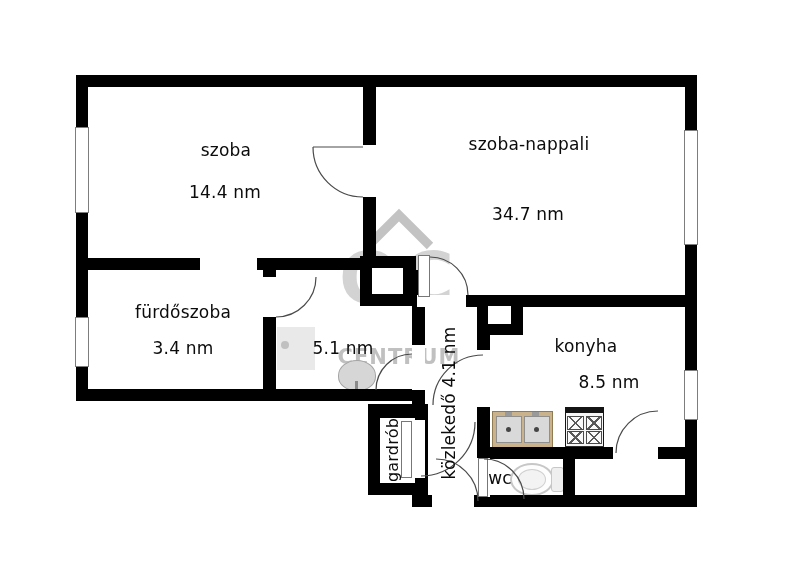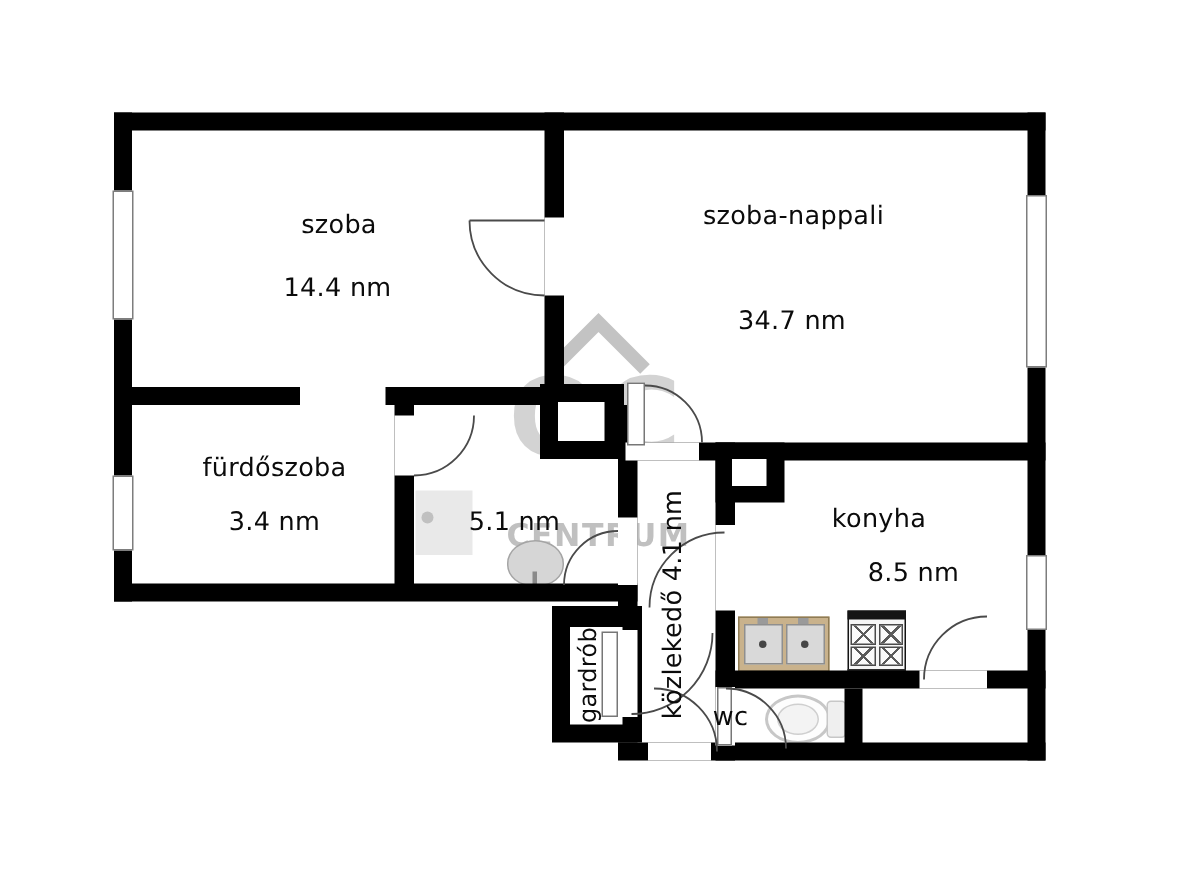--- a/index.html
+++ b/index.html
@@ -124,15 +124,15 @@
   <div class="lbl" style="left:183px;top:348px;">3.4 nm</div>
 
   <div class="lbl" style="left:343px;top:348px;">5.1 nm</div>
 
   <div class="lbl" style="left:586px;top:346px;">konyha</div>
   <div class="lbl" style="left:586px;top:382px;margin-left:23px;">8.5 nm</div>
 
   <div class="lbl vert" style="left:449px;top:403px;">közlekedő 4.1 nm</div>
   <div class="lbl vert" style="left:392px;top:450px;font-size:16px;">gardrób</div>
 
-  <div class="lbl" style="left:487px;top:478px;">wc</div>
+  <div class="lbl" style="left:500px;top:478px;">wc</div>
 
 </div>
 
 </body></html>

